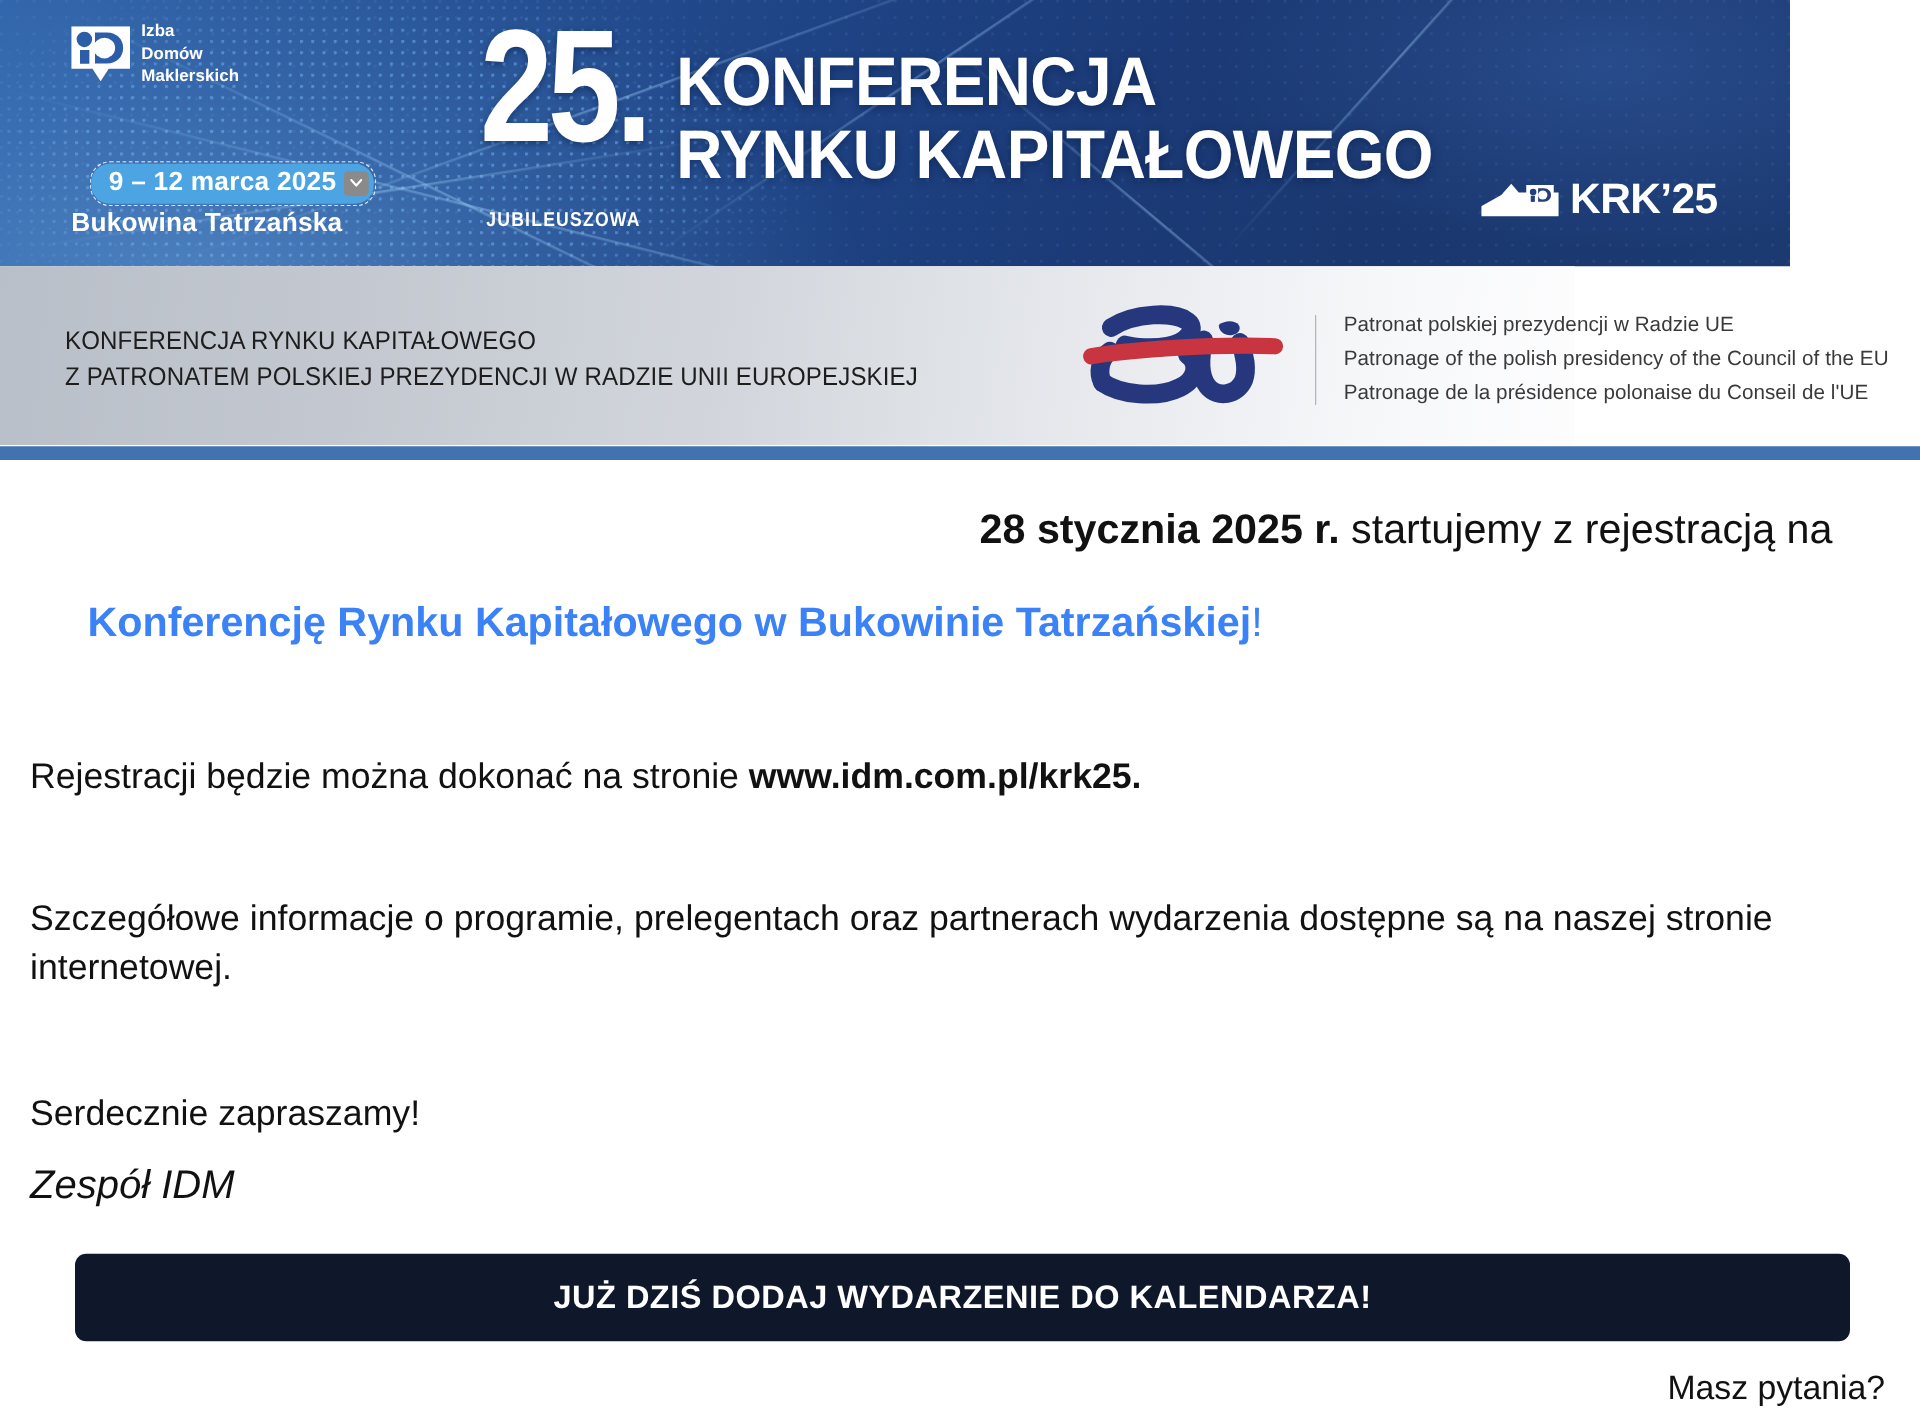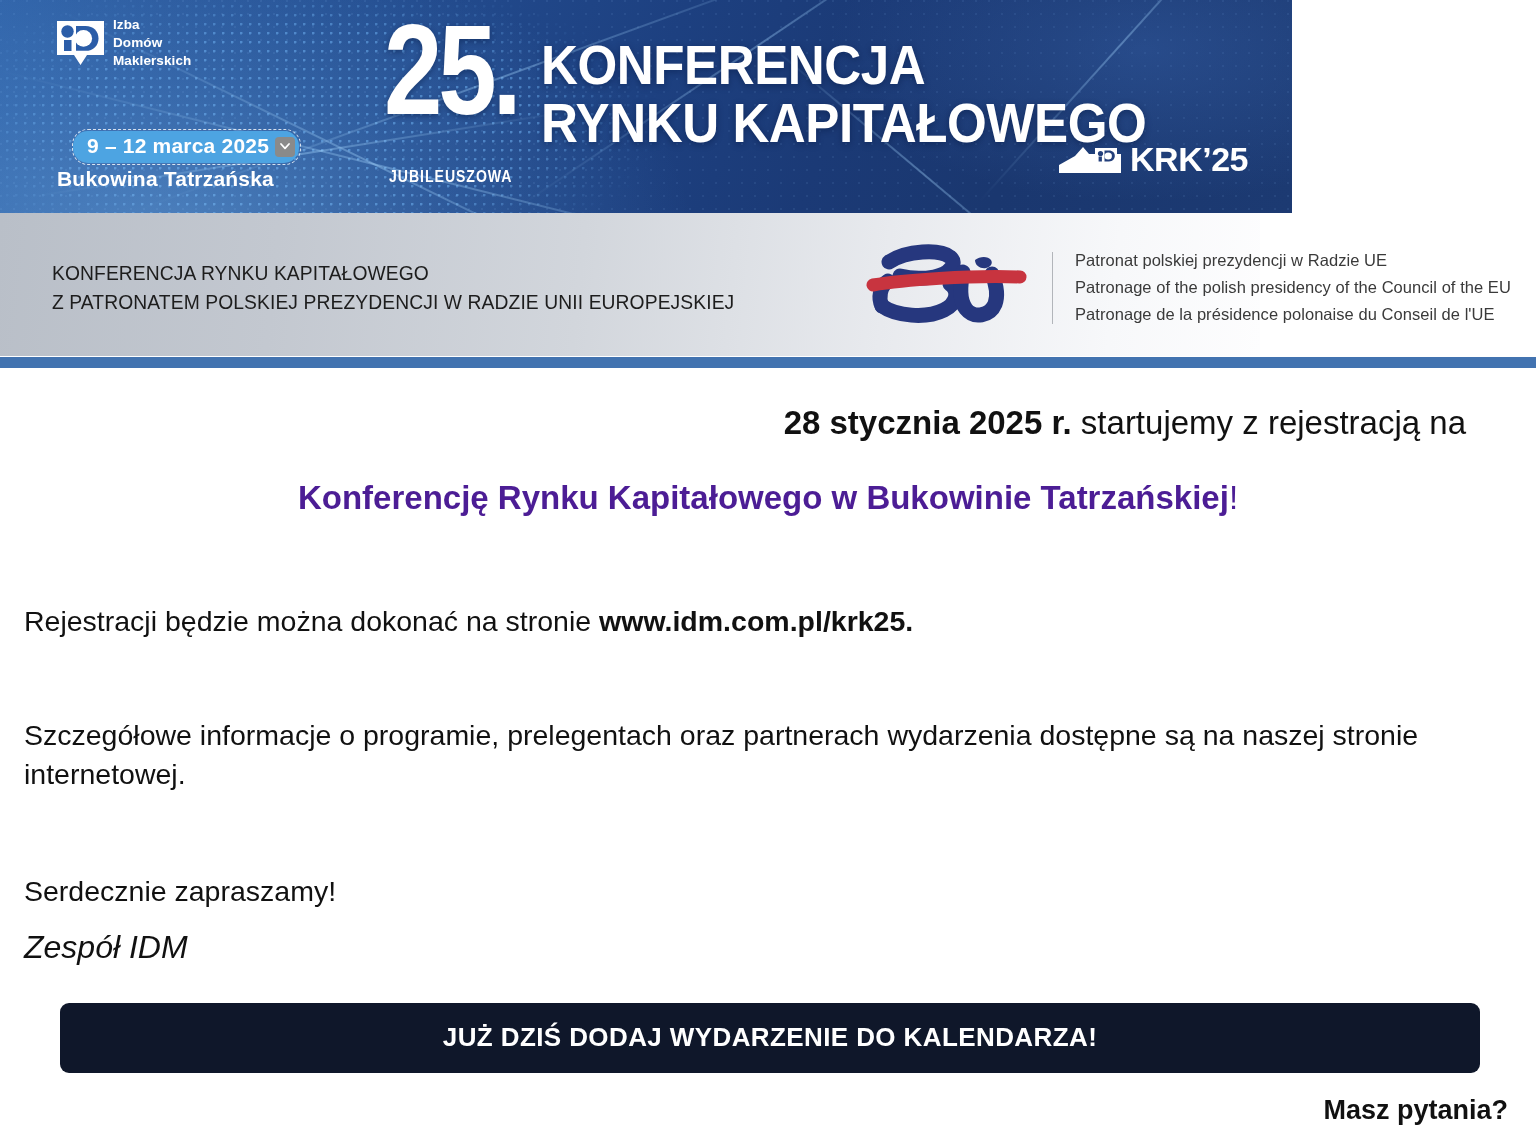--- a/index.html
+++ b/index.html
@@ -13,21 +13,21 @@
     height: 1130px;
     font-family: "Liberation Sans", sans-serif;
     color: #111111;
     overflow: hidden;
     position: relative;
   }
 
   
   .banner {
     position: relative;
-    width: 1292px;
+    width: 1432px;
     height: 213px;
     overflow: hidden;
     background:
       linear-gradient(112deg,
         #2f62a8 0%,
         #2a589c 12%,
         #255093 24%,
         #21488a 36%,
         #1d4080 50%,
         #1b3a76 64%,
@@ -200,21 +200,21 @@
     transform: scaleX(0.93);
     transform-origin: left top;
     text-shadow: 0 2px 8px rgba(0,20,60,0.45);
     z-index: 5;
     white-space: nowrap;
   }
 
   
   .krk-lockup {
     position: absolute;
-    right: 44px;
+    right: 58px;
     top: 142px;
     display: flex;
     align-items: center;
     gap: 9px;
     z-index: 5;
   }
   .krk-mark { width: 62px; height: 34px; display: block; }
   .krk-text {
     color: #ffffff;
     font-weight: bold;
@@ -281,24 +281,24 @@
   .lead {
     text-align: right;
     font-size: 33px;
     line-height: 1.34;
     color: #111111;
     margin: 0;
     padding: 33px 70px 0 70px;
   }
   .lead .b { font-weight: bold; }
   .lead-2 {
-    text-align: center;
+    text-align: left;
     font-size: 33px;
     line-height: 1.34;
-    color: #4c1d95;
+    color: #3b82f6;
     margin: 0;
     padding: 31px 70px 0 70px;
   }
   .lead-2 .b { font-weight: bold; }
 
   .para {
     font-size: 28.5px;
     line-height: 1.36;
     color: #111111;
     margin: 0;
@@ -335,21 +335,21 @@
     transform: none;
   }
 
   .footer {
     margin-top: 20px;
     padding-right: 28px;
     text-align: right;
   }
   .footer .q {
     font-size: 27px;
-    font-weight: bold;
+    font-weight: normal;
     color: #111111;
     line-height: 1.28;
   }
   .footer .w {
     font-size: 27px;
     color: #111111;
     line-height: 1.34;
     margin-top: 2px;
   }
   .footer .mail {

